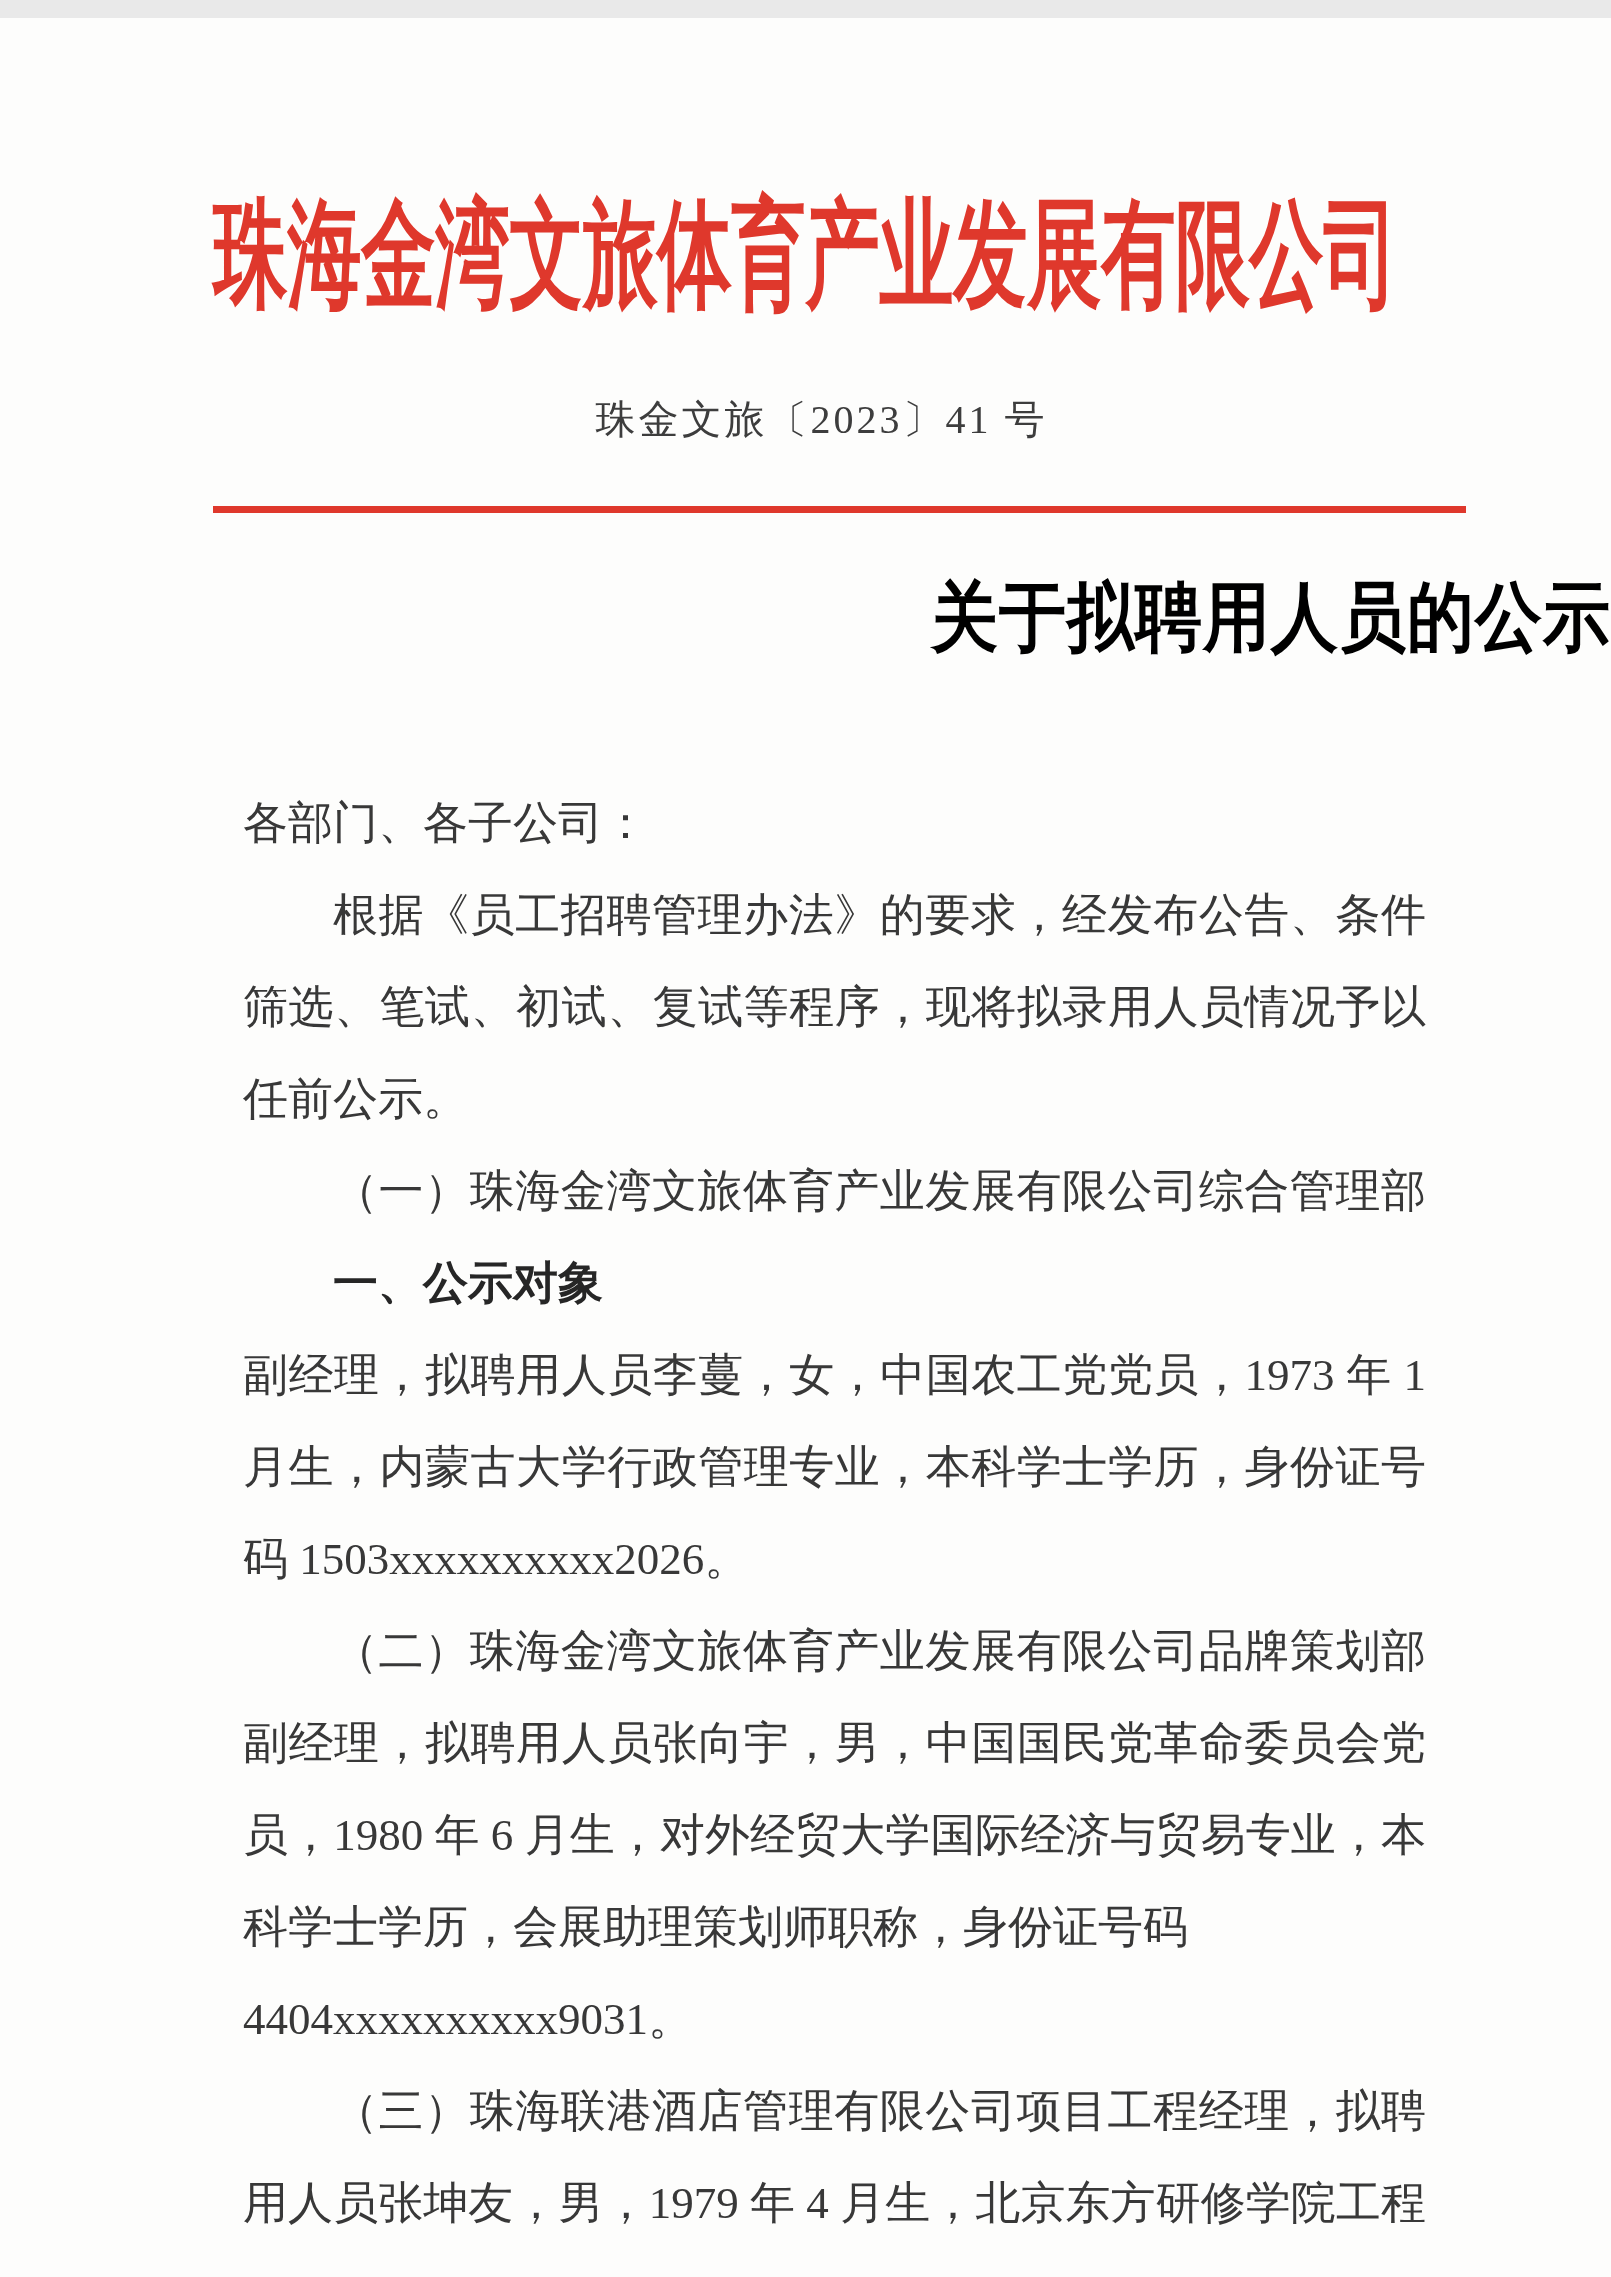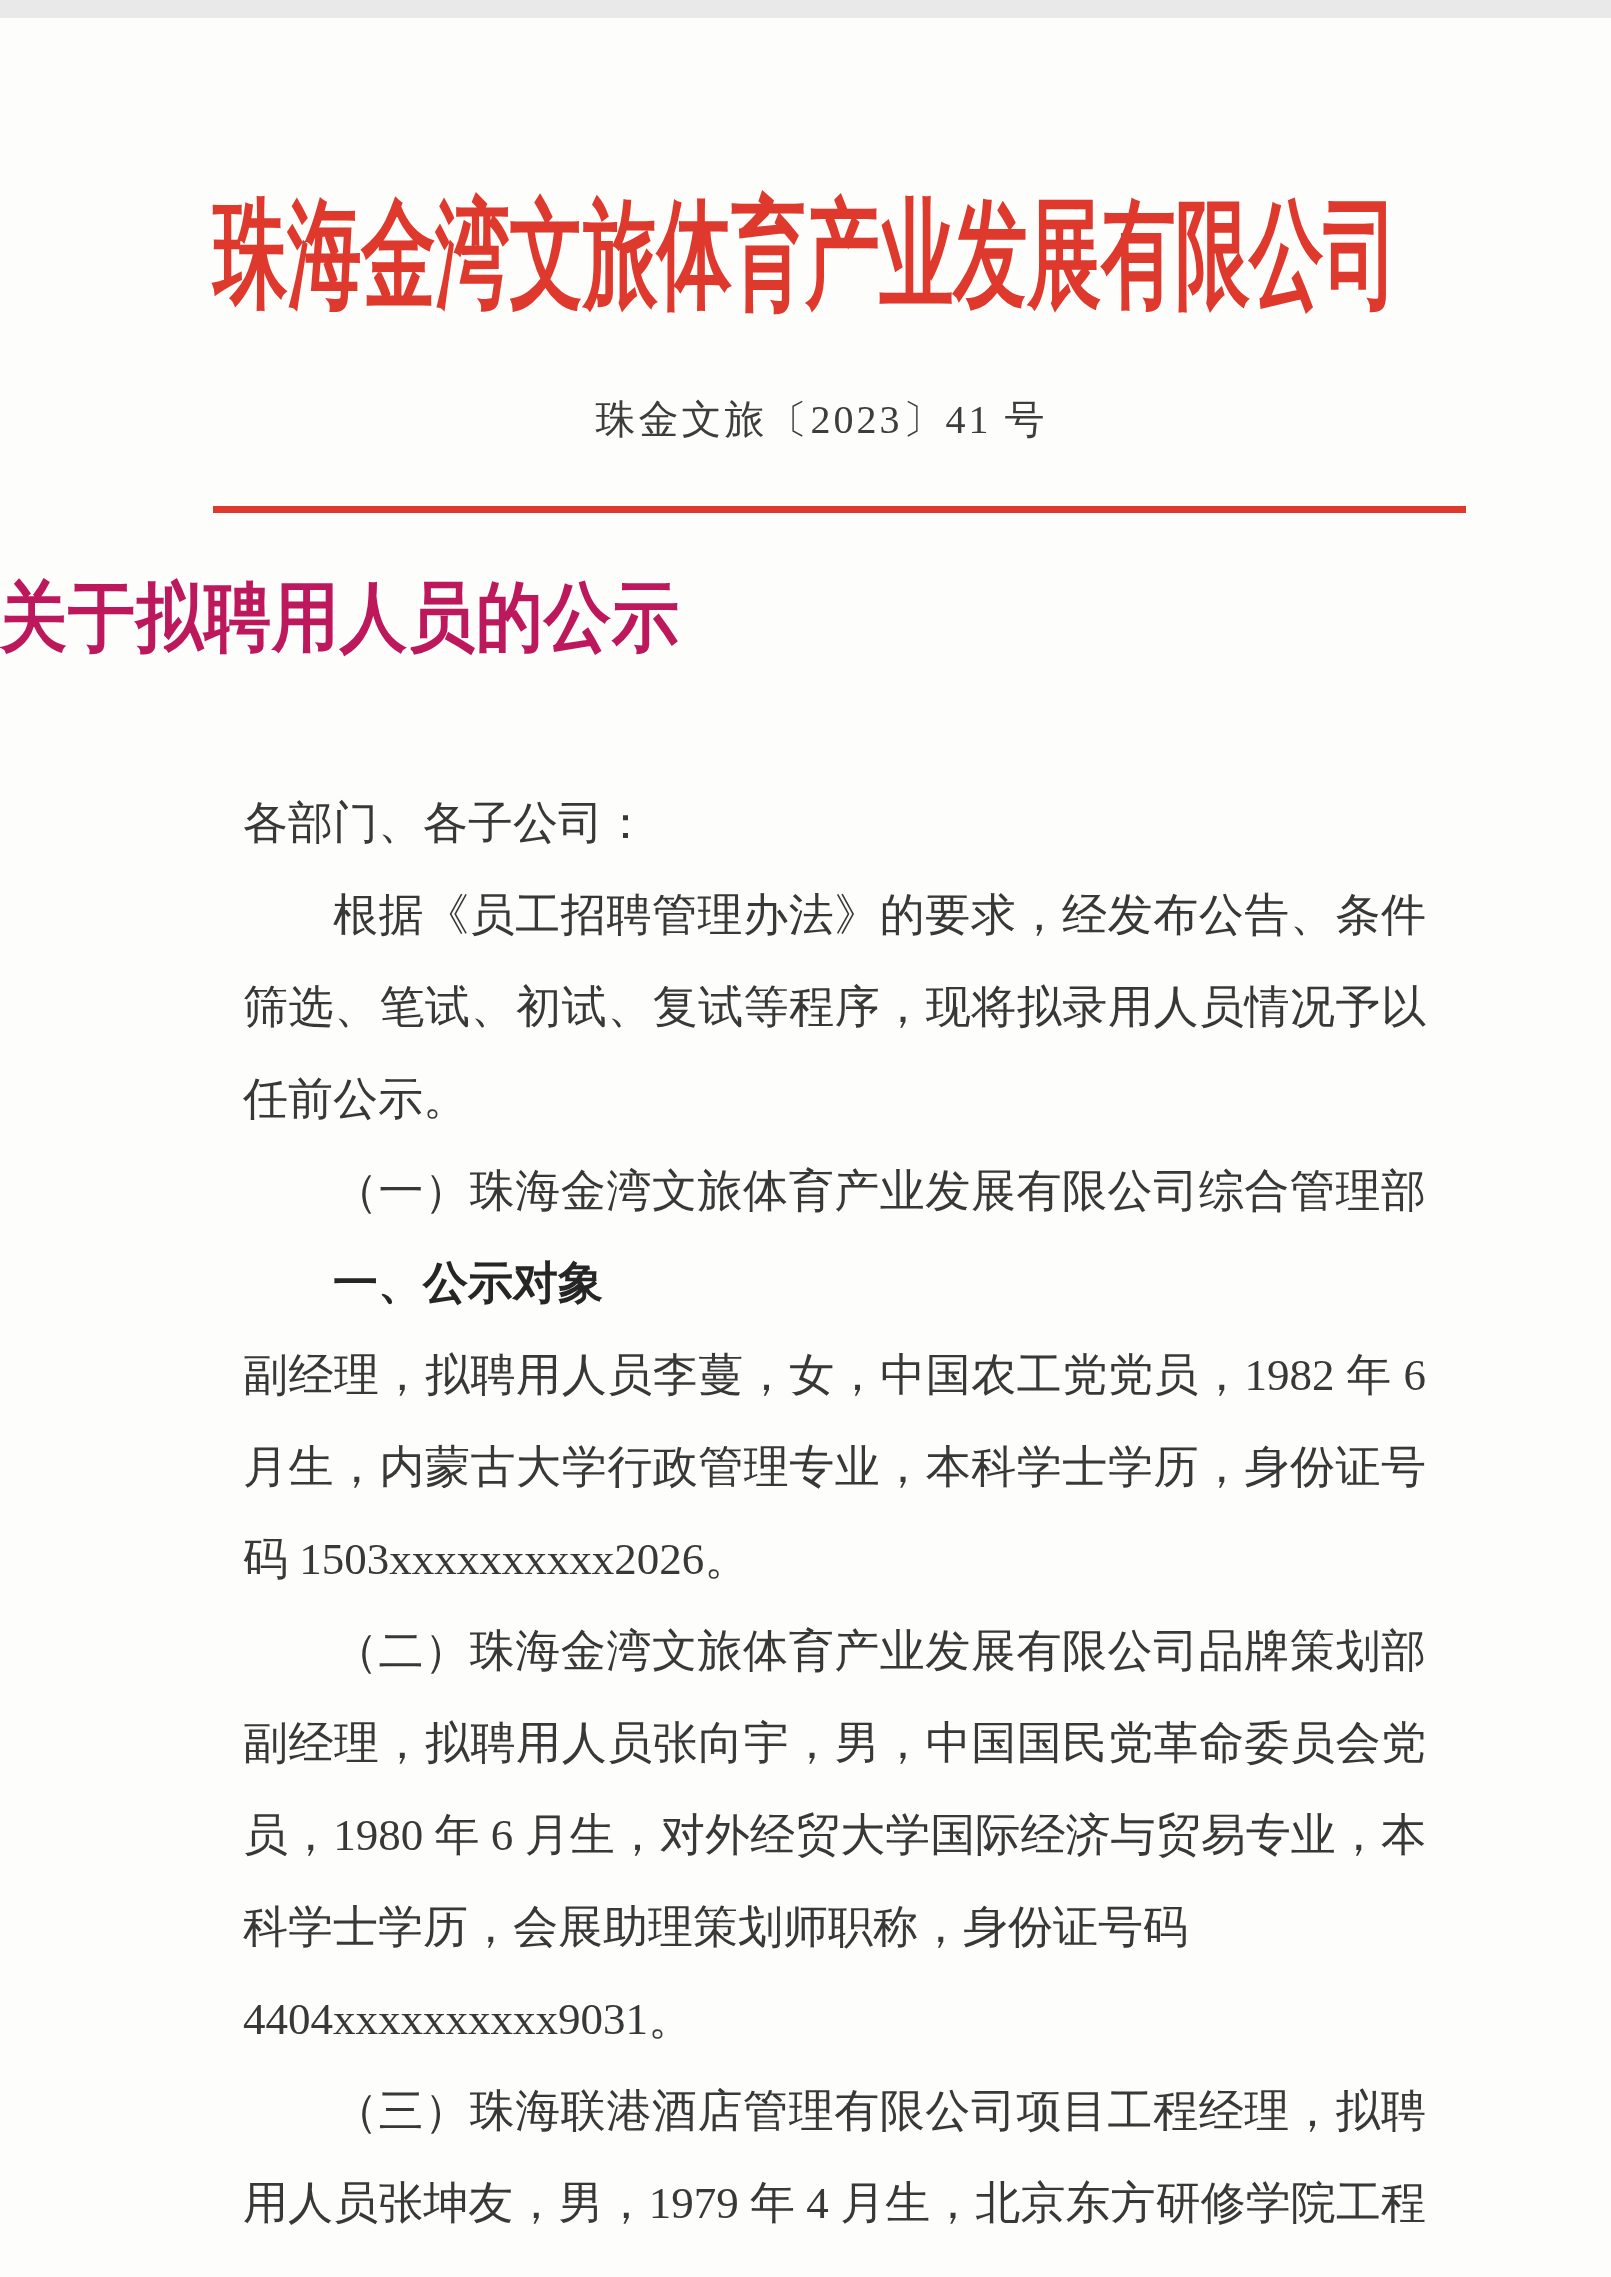--- a/index.html
+++ b/index.html
@@ -31,22 +31,22 @@
     letter-spacing:3px;color:#3d3d3d;
     white-space:nowrap;
   }
   .rule{
     position:absolute;top:488px;left:213px;width:1253px;height:7px;
     background:var(--accent,#df382c);
   }
   
   .title{
     position:absolute;top:566px;left:0;width:100%;margin:0;
-    text-align:left;font-size:67px;line-height:67px;font-weight:700;
-    color:#be185d;white-space:nowrap;
+    text-align:right;font-size:67px;line-height:67px;font-weight:700;
+    color:#000000;white-space:nowrap;
   }
   .title .stretch{
     display:inline-block;transform:scaleY(1.13);transform-origin:50% 50%;
     letter-spacing:1px;
   }
   
   .body{
     position:absolute;top:759px;left:243px;width:1183px;
     font-size:45px;color:var(--ink,#383838);
   }
@@ -82,21 +82,21 @@
     <span class="stretch">关于拟聘用人员的公示</span>
   </h1>
 
   <main class="body">
       <div class="line plain">各部门、各子公司：</div>
       <div class="line indent-justify">根据《员工招聘管理办法》的要求，经发布公告、条件</div>
       <div class="line justify">筛选、笔试、初试、复试等程序，现将拟录用人员情况予以</div>
       <div class="line plain">任前公示。</div>
       <div class="line indent-justify">（一）珠海金湾文旅体育产业发展有限公司综合管理部</div>
       <div class="line heading">一、公示对象</div>
-      <div class="line justify">副经理，拟聘用人员李蔓，女，中国农工党党员，1982 年 6</div>
+      <div class="line justify">副经理，拟聘用人员李蔓，女，中国农工党党员，1973 年 1</div>
       <div class="line justify">月生，内蒙古大学行政管理专业，本科学士学历，身份证号</div>
       <div class="line plain">码 1503xxxxxxxxxx2026。</div>
       <div class="line indent-justify">（二）珠海金湾文旅体育产业发展有限公司品牌策划部</div>
       <div class="line justify">副经理，拟聘用人员张向宇，男，中国国民党革命委员会党</div>
       <div class="line justify">员，1980 年 6 月生，对外经贸大学国际经济与贸易专业，本</div>
       <div class="line plain">科学士学历，会展助理策划师职称，身份证号码</div>
       <div class="line plain">4404xxxxxxxxxx9031。</div>
       <div class="line indent-justify">（三）珠海联港酒店管理有限公司项目工程经理，拟聘</div>
       <div class="line justify">用人员张坤友，男，1979 年 4 月生，北京东方研修学院工程</div>
     </main>

